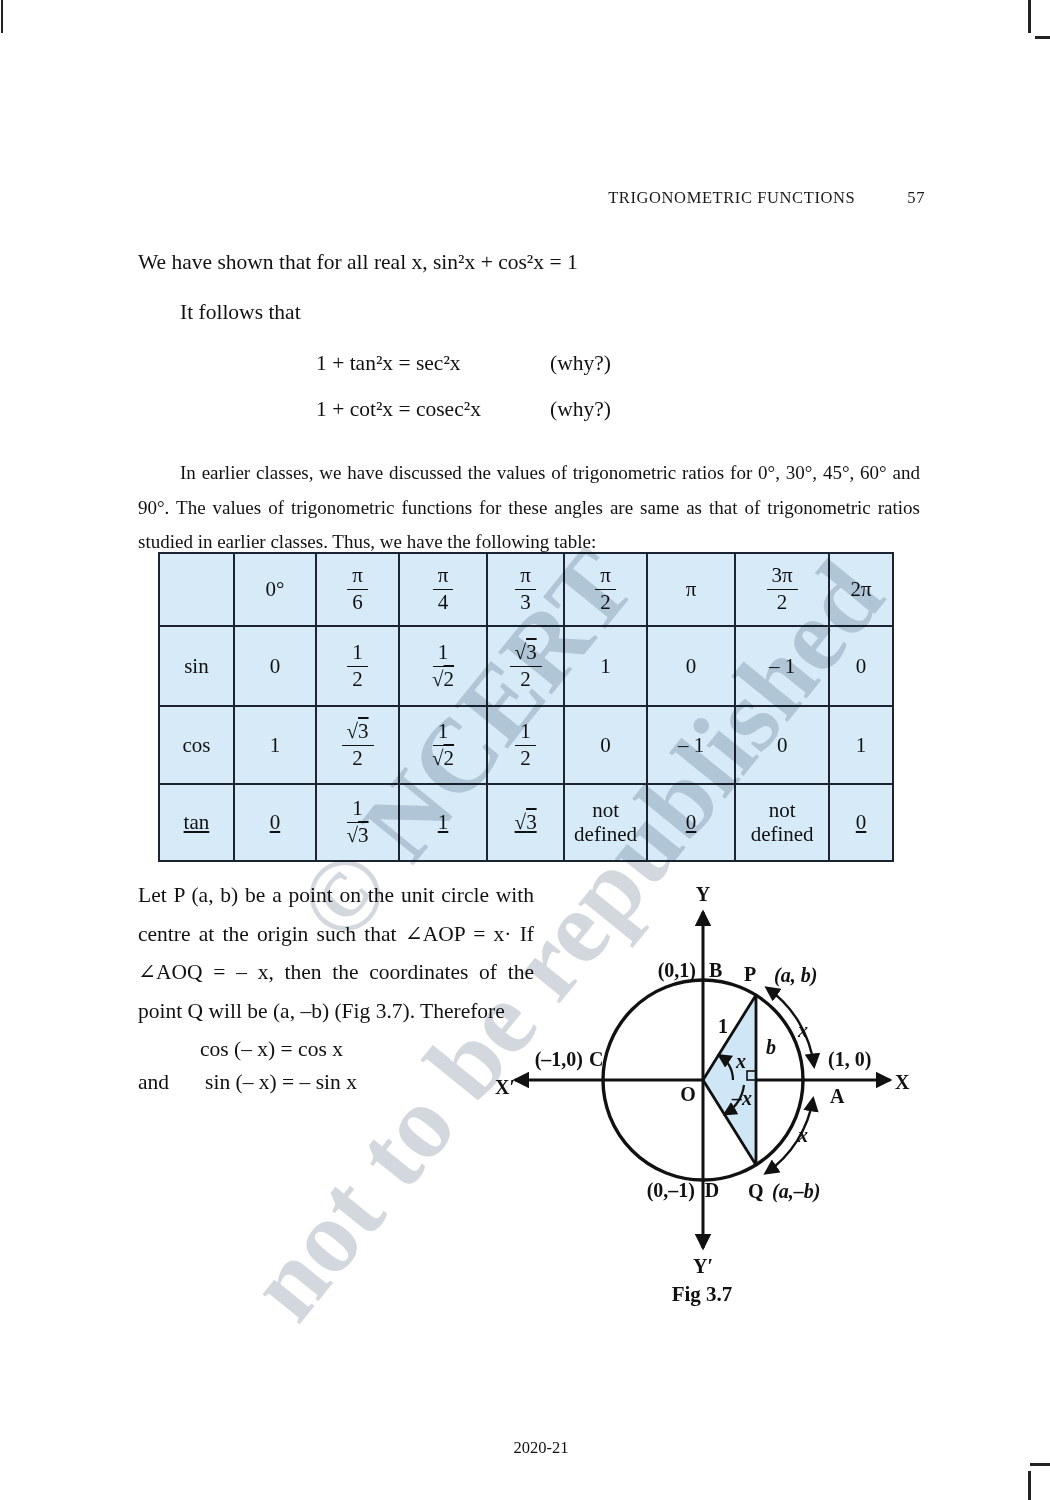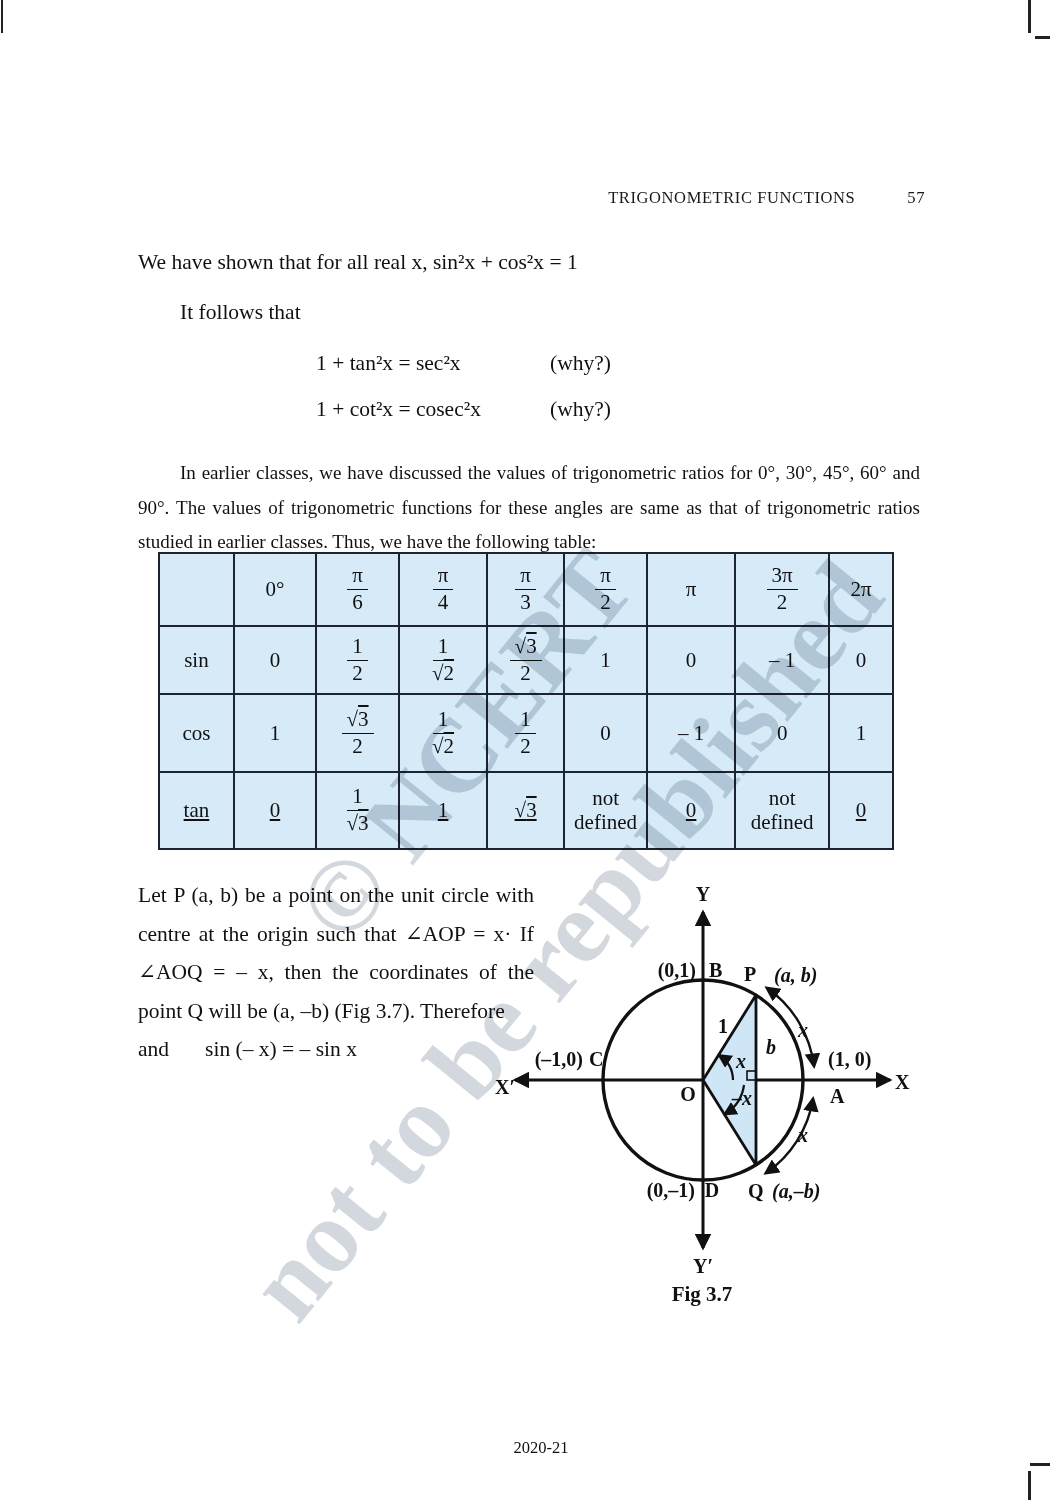--- a/index.html
+++ b/index.html
@@ -20,21 +20,21 @@
   .eqrow .why{position:absolute;left:412px;white-space:nowrap;}
   .para1{position:absolute;top:437px;left:138px;width:782px;font-size:19px;
          line-height:34.5px;text-align:justify;text-indent:42px;}
 
   
   table.trig{position:absolute;top:552px;left:158px;width:736px;border-collapse:collapse;
              background:#d6eaf8;font-size:21px;color:#111;}
   table.trig td,table.trig th{border:2.2px solid #1b2430;text-align:center;vertical-align:middle;
              font-weight:normal;padding:2px 4px;}
   table.trig tr:nth-child(1){height:73px;}
-  table.trig tr:nth-child(2){height:68px;}
+  table.trig tr:nth-child(2){height:80px;}
   table.trig tr:nth-child(3){height:78px;}
   table.trig tr:nth-child(4){height:77px;text-decoration:underline;}
   .frac{display:inline-flex;flex-direction:column;align-items:center;vertical-align:middle;line-height:1.12;}
   .fnum{border-bottom:1.6px solid #111;padding:0 5px 1px;}
   .fden{padding-top:1px;}
   .ov{text-decoration:overline;}
   .nd{display:inline-block;max-width:70px;line-height:1.15;}
 
   
   .leftcol{position:absolute;top:876px;left:138px;width:396px;font-size:21.5px;}
@@ -185,20 +185,21 @@
           <td>0</td>
           <td><span class="nd">not defined</span></td>
           <td>0</td>
         </tr>
       </tbody>
     </table>
 
   <div class="leftcol">
     <p class="bodyp">Let P (a, b) be a point on the unit circle with centre at the origin such that ∠AOP = x· If ∠AOQ = – x, then the coordinates of the point Q will be (a, –b) (Fig 3.7). Therefore</p>
     <div class="eqcol">
+      <div><span class="ind">cos (– x) = cos x</span></div>
       <div><span>and</span><span class="ind2">sin (– x) = – sin x</span></div>
     </div>
   </div>
 
   <svg class="fig" width="430" height="432" viewBox="0 0 430 432">
     <defs>
       <marker id="ah" viewBox="0 0 10 10" refX="8.5" refY="5" markerWidth="5.6" markerHeight="5.6" orient="auto-start-reverse">
         <path d="M0,0 L10,5 L0,10 z" fill="#111"></path>
       </marker>
       <marker id="ahs" viewBox="0 0 10 10" refX="8" refY="5" markerWidth="6.5" markerHeight="6.5" orient="auto-start-reverse">

